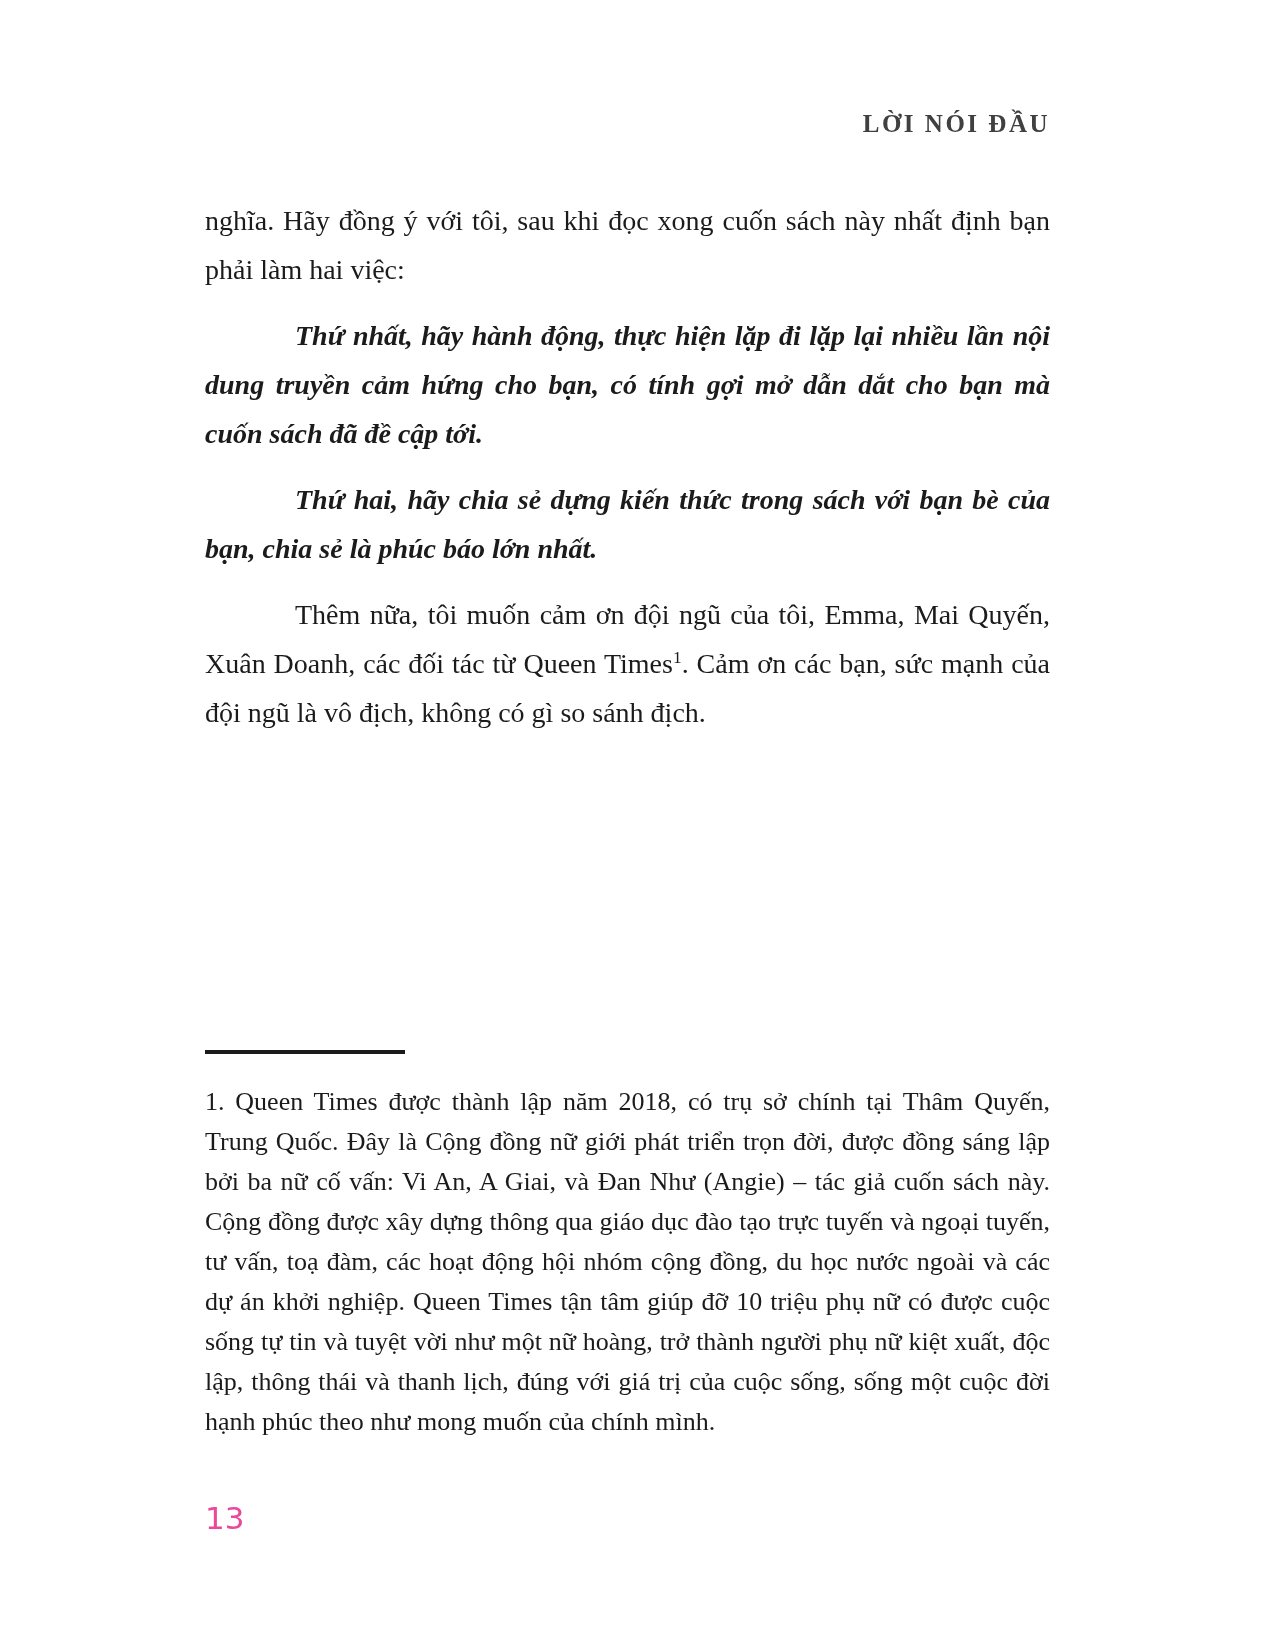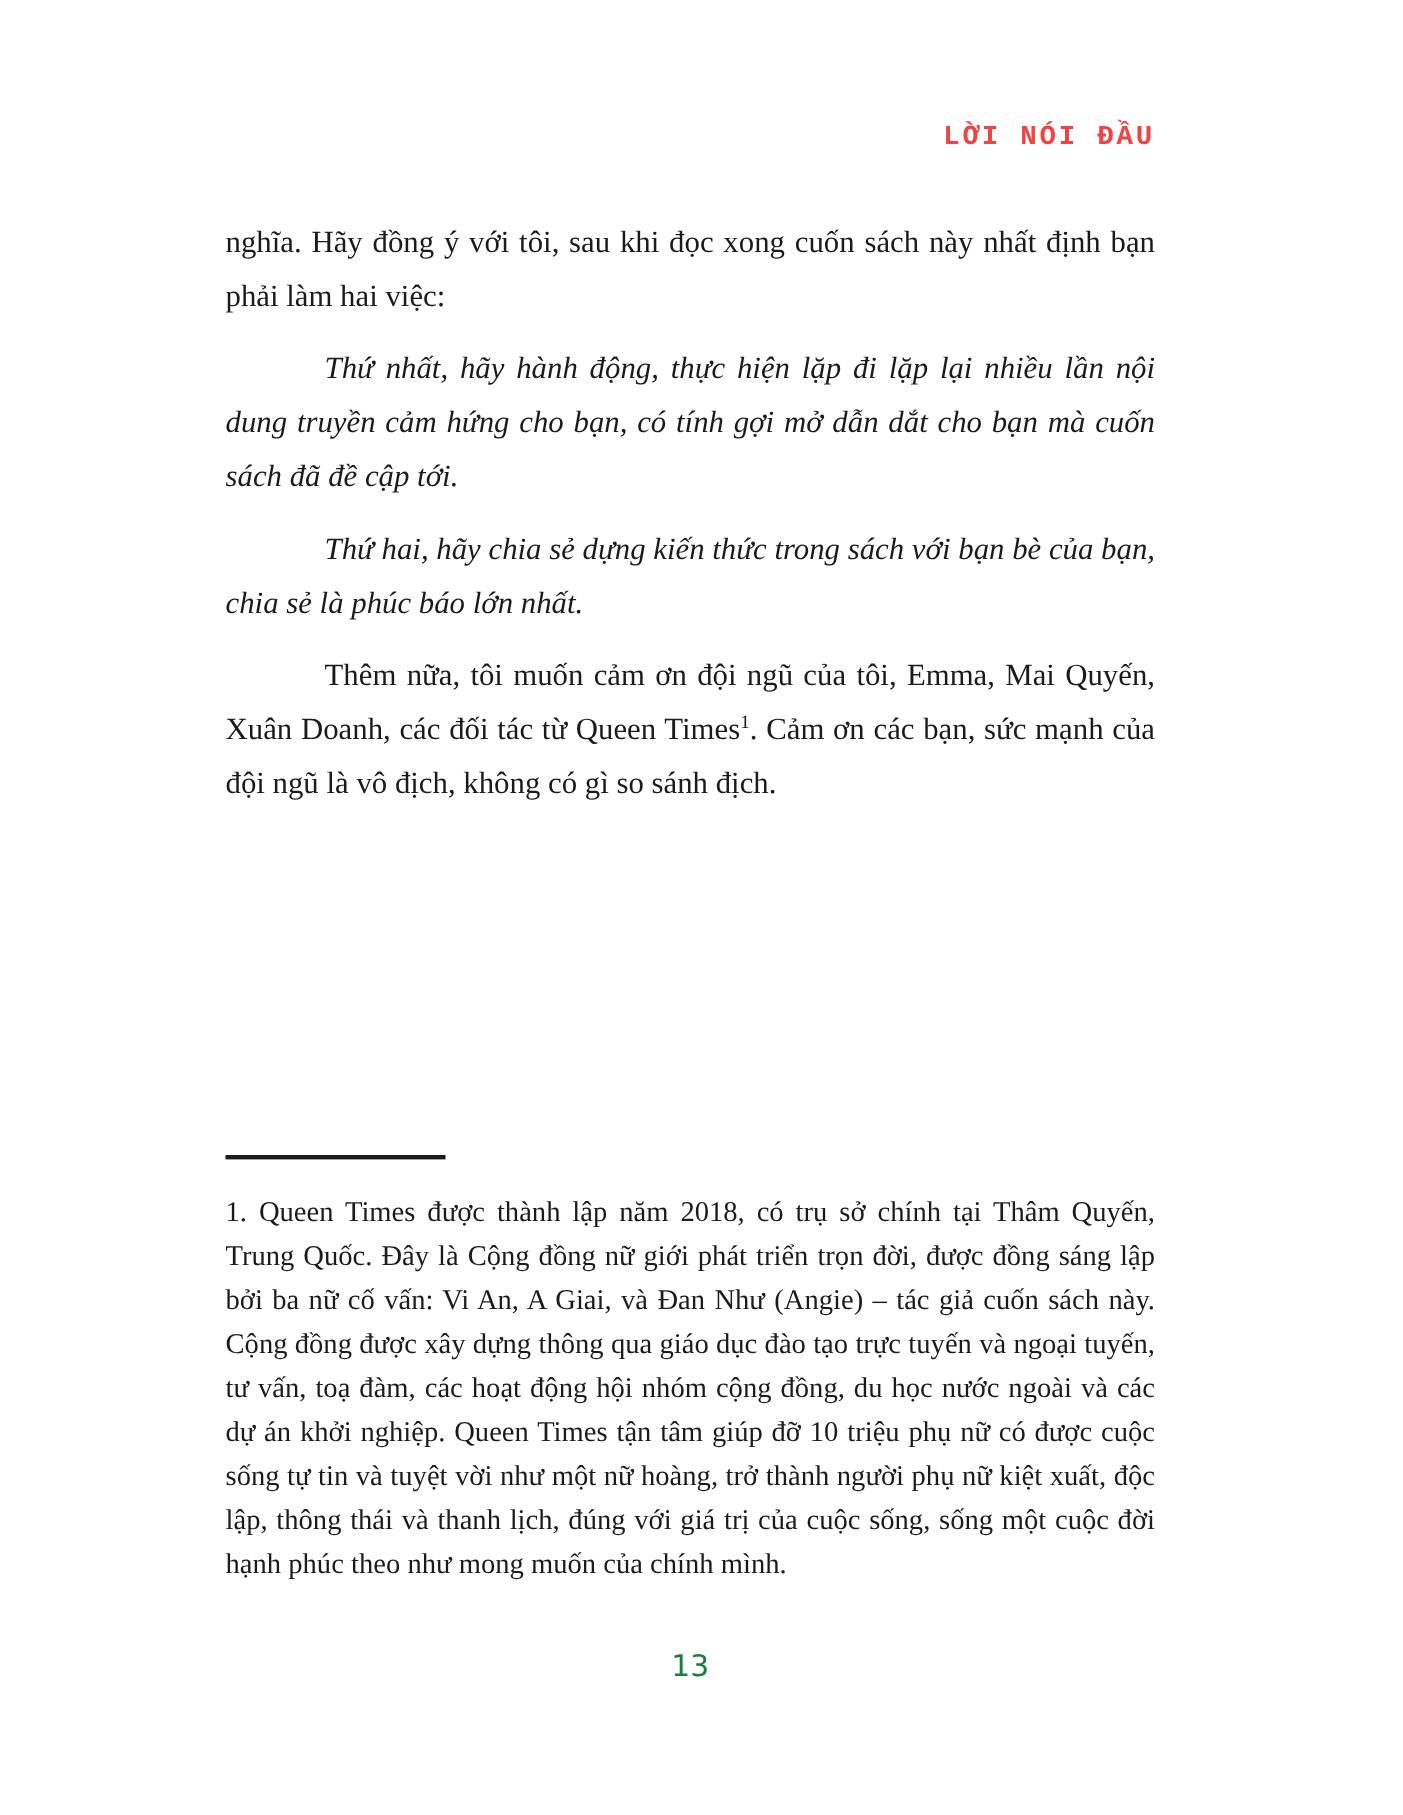--- a/index.html
+++ b/index.html
@@ -16,25 +16,25 @@
     color: #1b1b1b;
     font-family: "Liberation Serif", serif;
     overflow: hidden;
   }
   .running-head {
     position: absolute;
     top: 110px;
     left: 205px;
     width: 845px;
     text-align: right;
-    font-family: Liberation Mono, monospace;
+    font-family: Liberation Serif, serif;
     font-weight: 600;
     font-size: 25px;
     letter-spacing: 2.5px;
-    color: #ef4444;
+    color: #404040;
   }
   .body-text {
     position: absolute;
     top: 196px;
     left: 205px;
     width: 845px;
     font-size: 28px;
     line-height: 49px;
     text-align: justify;
     text-justify: inter-word;
@@ -43,20 +43,21 @@
     margin: 0;
   }
   .body-text p + p {
     margin-top: 17px;
   }
   .indent {
     text-indent: 90px;
   }
   .italic {
     font-style: italic;
+    font-weight: bold;
   }
   .body-text sup {
     font-size: 0.62em;
     line-height: 0;
     vertical-align: super;
   }
   .footnote-area {
     position: absolute;
     top: 1050px;
     left: 205px;
@@ -72,24 +73,24 @@
     font-size: 26px;
     line-height: 40px;
     text-align: justify;
     text-justify: inter-word;
   }
   .page-number {
     position: absolute;
     top: 1500px;
     left: 205px;
     width: 845px;
-    text-align: center;
+    text-align: left;
     font-family: "DejaVu Sans", "Liberation Sans", sans-serif;
-    font-size: 27px;
-    color: #15803d;
+    font-size: 31px;
+    color: #ec4899;
   }
 </style>
 </head>
 <body>
 
 <div class="page">
 
   <div class="running-head">LỜI NÓI ĐẦU</div>
 
   <div class="body-text">

